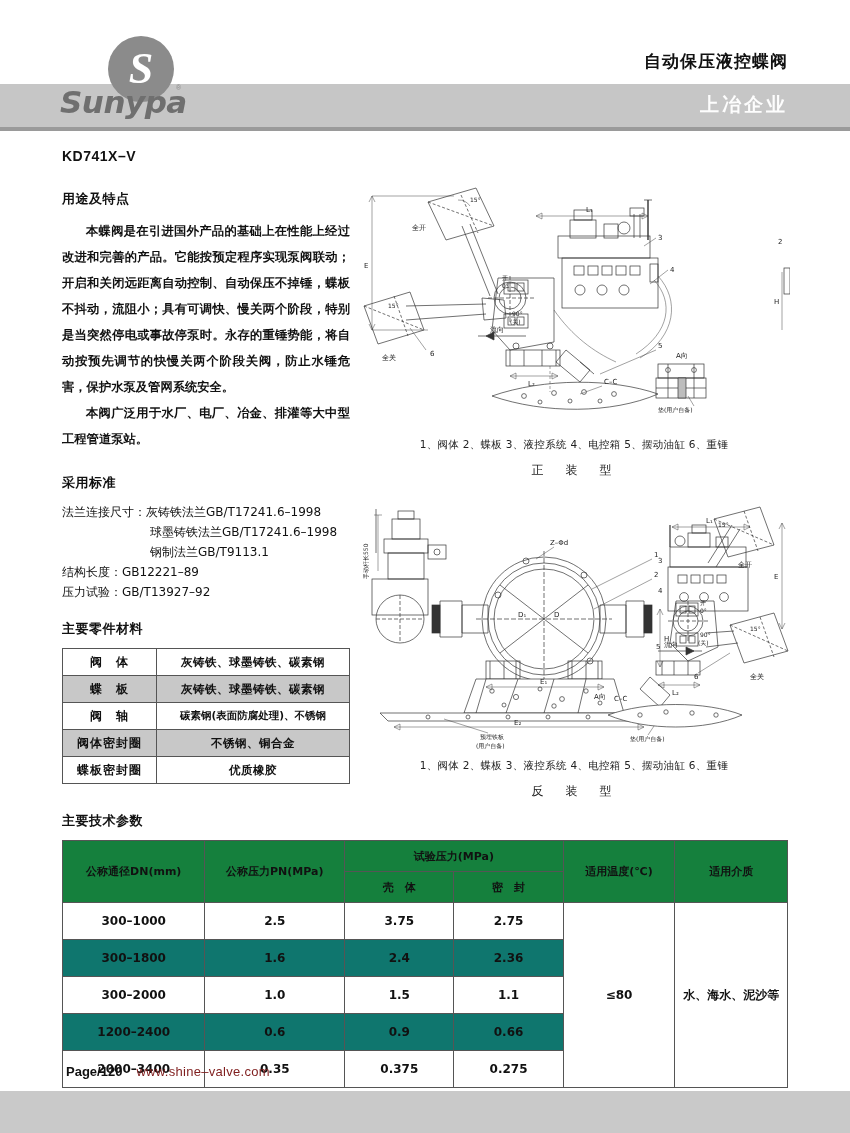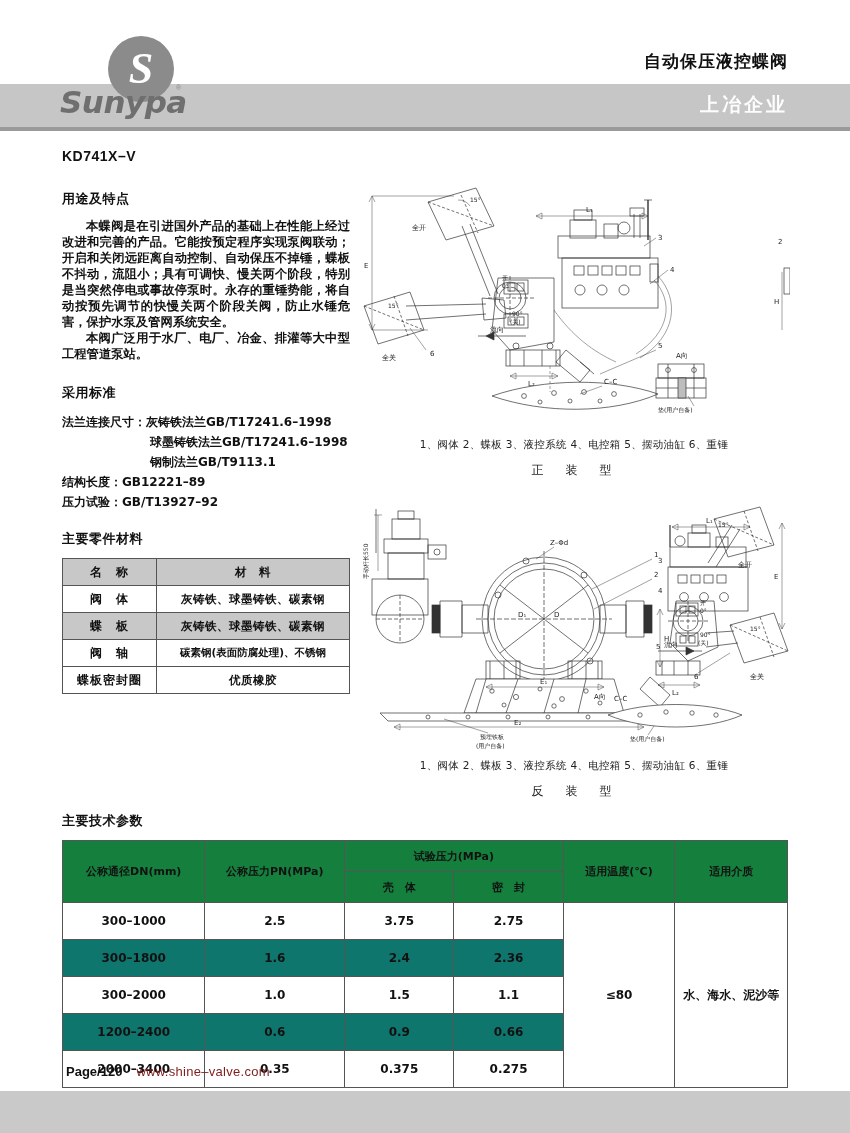--- a/index.html
+++ b/index.html
@@ -57,30 +57,30 @@
   .col-left{position:absolute;left:62px;top:16px;width:288px;}
   .col-right{position:absolute;left:358px;top:48px;width:432px;}
 
   .model-code{
     font-size:14px;font-weight:bold;letter-spacing:0.5px;margin-bottom:26px;
   }
   h2.sec{
     font-size:13px;font-weight:bold;margin:0 0 10px 0;letter-spacing:0.5px;
   }
   .para{
-    font-size:12.3px;line-height:16px;text-align:justify;
+    font-size:12.3px;line-height:26px;text-align:justify;
     font-weight:bold;margin:0 0 0 0;
     font-family:"DejaVu Sans",sans-serif;
   }
   .para.indent{text-indent:24px;}
   .spacer-22{height:22px;}
   .spacer-18{height:18px;}
 
   .std-line{
-    font-size:12px;line-height:20px;font-weight:bold;
+    font-size:12px;line-height:20px;font-weight:normal;
     font-family:"DejaVu Sans",sans-serif;white-space:nowrap;
   }
   .std-line.ind{padding-left:88px;}
 
   
   table{border-collapse:collapse;}
   .mat-table{width:288px;margin-top:8px;font-size:12px;}
   .mat-table td{
     border:1px solid #555;
     text-align:center;
@@ -180,35 +180,35 @@
       </div>
       <div class="std-line">
         <span>压力试验：</span><span>GB/T13927–92</span>
       </div>
 
       <div class="spacer-18"></div>
       <h2 class="sec">主要零件材料</h2>
 
       <table class="mat-table">
         <tbody>
-          <tr class="shade">
-            <td class="c1">名　称</td>
-            <td class="c2">材　料</td>
-          </tr>
           <tr>
             <td class="c1">阀　体</td>
             <td class="c2">灰铸铁、球墨铸铁、碳素钢</td>
           </tr>
           <tr class="shade">
             <td class="c1">蝶　板</td>
             <td class="c2">灰铸铁、球墨铸铁、碳素钢</td>
           </tr>
           <tr>
             <td class="c1">阀　轴</td>
             <td class="c2 small">碳素钢(表面防腐处理)、不锈钢</td>
+          </tr>
+          <tr class="shade">
+            <td class="c1">阀体密封圈</td>
+            <td class="c2">不锈钢、铜合金</td>
           </tr>
           <tr>
             <td class="c1">蝶板密封圈</td>
             <td class="c2">优质橡胶</td>
           </tr>
         </tbody>
       </table>
     </div>
 
     <div class="col-right">

